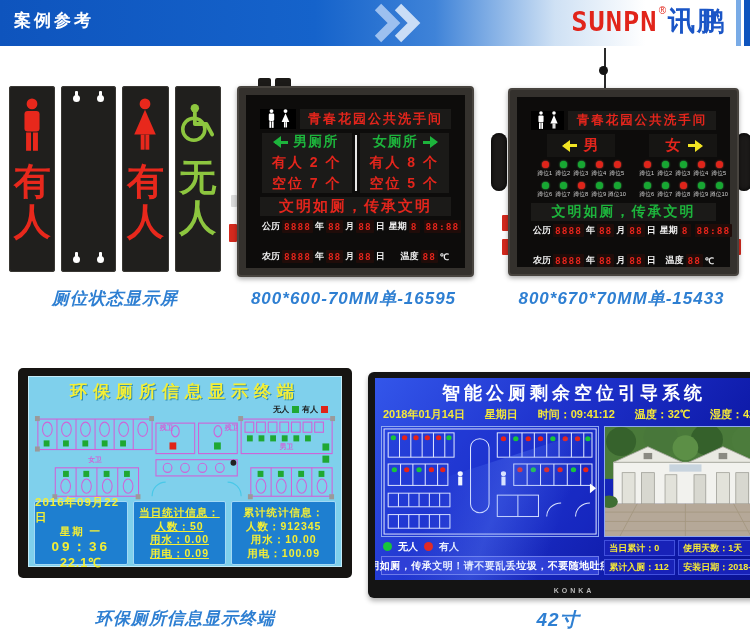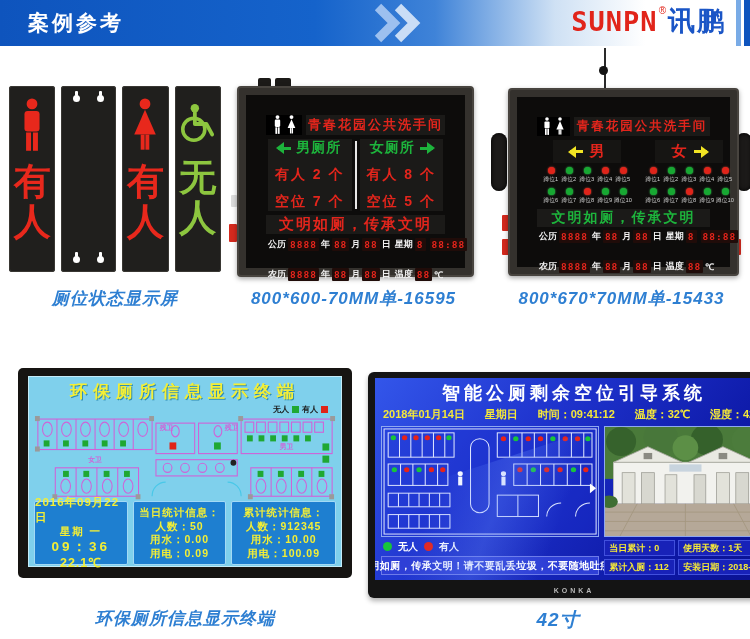--- a/index.html
+++ b/index.html
@@ -2,21 +2,21 @@
 <html><head>
 <meta charset="utf-8">
 <style>
   html,body{margin:0;padding:0;background:#fff;}
   #stage{position:relative;width:750px;height:639px;background:#fff;overflow:hidden;
          font-family:"Liberation Sans",sans-serif;}
 
   
   .hdr{position:absolute;left:0;top:0;width:750px;height:46px;
        background:linear-gradient(90deg,#0e54bd 0%,#1563cb 42%,#3f83d8 58%,#cfe1f4 74%,#ffffff 86%);}
-  .hdr-title{position:absolute;left:28px;top:9px;color:#fff;font-size:21px;font-weight:bold;letter-spacing:3px;}
+  .hdr-title{position:absolute;left:14px;top:9px;color:#fff;font-size:17px;font-weight:bold;letter-spacing:3px;}
   .chevrons{position:absolute;left:372px;top:3px;}
   .logo{position:absolute;right:24px;top:7px;display:flex;align-items:flex-start;}
   .logo-en{color:#e1241a;font-family:"DejaVu Sans Mono",monospace;font-weight:bold;font-size:27px;letter-spacing:1px;line-height:1.1;}
   .logo-reg{color:#e1241a;font-size:10px;margin:-2px 2px 0 1px;}
   .logo-cn{color:#1a55c6;font-size:27px;font-weight:bold;letter-spacing:2px;line-height:1.1;}
   .hdr-bar1{position:absolute;right:9px;top:0;width:5px;height:46px;background:#79abe6;}
   .hdr-bar2{position:absolute;right:0;top:0;width:6px;height:46px;background:#0e54bd;}
 
   
   .cap{position:absolute;color:#2e7fd2;font-weight:600;font-size:17px;text-align:center;letter-spacing:1px;font-style:italic;}
@@ -31,27 +31,27 @@
   .red-t{color:#e8281c;} .grn-t{color:#8dc63f;}
   .kh{position:absolute;width:7px;height:7px;background:#fff;border-radius:50%;}
   .kh::before{content:"";position:absolute;left:2px;top:-4px;width:3px;height:5px;background:#fff;border-radius:1px;}
   .kh.tl{left:22%;top:9px;} .kh.tr{right:22%;top:9px;} .kh.bl{left:22%;bottom:9px;} .kh.br{right:22%;bottom:9px;}
 
   
   .ledframe{position:absolute;background:#34312d;border:2px solid #48443f;border-radius:4px;box-shadow:0 2px 5px rgba(0,0,0,.35);}
   #led-small{left:237px;top:86px;width:233px;height:187px;}
   #led-large{left:508px;top:88px;width:227px;height:184px;}
   .nub{position:absolute;background:#1c1a18;border-radius:2px 2px 0 0;}
-  .ledscreen{position:absolute;left:7px;top:7px;right:7px;bottom:7px;background:#0d0c0b;padding:20px;display:flex;flex-direction:column;gap:4px;}
+  .ledscreen{position:absolute;left:7px;top:7px;right:7px;bottom:7px;background:#0d0c0b;padding:14px;display:flex;flex-direction:column;gap:4px;}
   .led-hrow{display:flex;gap:4px;height:23px;}
   .icons-box{width:36px;background:#000;display:flex;align-items:center;justify-content:center;gap:3px;}
   .title-box{flex:1;background:#1b1a18;color:#e3251c;font-weight:bold;font-size:13px;letter-spacing:2px;
              display:flex;align-items:center;justify-content:center;white-space:nowrap;}
   .led-main{flex:1;display:flex;}
-  .led-panel{flex:1;background:#1b1a18;margin:0 2px;display:flex;flex-direction:column;align-items:center;justify-content:center;gap:9px;}
+  .led-panel{flex:1;background:#1b1a18;margin:0 2px;display:flex;flex-direction:column;align-items:center;justify-content:center;gap:3px;}
   .led-div{width:2px;background:#e6e6e6;margin:2px 1px;}
   .p-head{color:#1db43c;font-size:14px;font-weight:bold;letter-spacing:1px;display:flex;align-items:center;gap:5px;}
   .p-line{color:#e3251c;font-size:14px;font-weight:bold;letter-spacing:2px;}
   .led-banner{height:23px;background:#1b1a18;color:#e3251c;font-size:15px;font-weight:bold;letter-spacing:2px;
               display:flex;align-items:center;justify-content:center;}
   .led-banner.green{color:#1db43c;}
   .arr{display:inline-block;width:13px;height:3px;background:currentColor;position:relative;vertical-align:middle;}
   .arr.l::before{content:"";position:absolute;left:-8px;top:-4.5px;border:6px solid transparent;border-right:8px solid currentColor;}
   .arr.r::after{content:"";position:absolute;right:-8px;top:-4.5px;border:6px solid transparent;border-left:8px solid currentColor;}
   .yellow{color:#f2e423;} .ledred{color:#e3251c;}
@@ -85,21 +85,21 @@
   .eco-screen{position:absolute;left:10px;top:8px;right:10px;bottom:11px;background:#7fd0ec;border:1px solid #c4ecf9;
               display:flex;flex-direction:column;padding:3px 5px 5px;gap:1px;}
   .eco-title{color:#f4ef35;font-size:17px;font-weight:bold;text-align:center;letter-spacing:6px;text-shadow:1px 1px 0 #2e8cb4;}
   .eco-legend{align-self:flex-end;display:flex;align-items:center;gap:3px;font-size:8px;color:#1a1a1a;font-weight:bold;margin-right:8px;height:10px;}
   .sq{width:7px;height:7px;display:inline-block;}
   .sq.green{background:#1fa832;} .sq.red{background:#e02418;}
   .eco-plan{flex:1;}
   .eco-panels{height:64px;display:flex;gap:5px;}
   .eco-box{background:#1e7fd0;border:1px solid #a3daf5;border-radius:2px;display:flex;flex-direction:column;
            align-items:center;justify-content:center;color:#f4ef35;font-weight:bold;line-height:1.28;}
-  .eco-box.b1{flex:1;} .eco-box.b2{flex:1;} .eco-box.b3{flex:1.12;}
+  .eco-box.b1{flex:1;} .eco-box.b2{flex:1;text-decoration:underline;} .eco-box.b3{flex:1.12;}
   .e-date{font-size:11.5px;letter-spacing:1px;} .e-week{font-size:10.5px;letter-spacing:2px;}
   .e-time{font-size:13.5px;letter-spacing:3px;} .e-temp{font-size:12.5px;letter-spacing:1px;}
   .e-line{font-size:10.5px;letter-spacing:1px;}
 
   
   #tv{position:absolute;left:368px;top:372px;width:412px;height:226px;background:#141414;border-radius:6px;box-shadow:0 3px 5px rgba(0,0,0,.3);}
   .tv-screen{position:absolute;left:7px;top:6px;right:7px;bottom:18px;overflow:hidden;
              background:linear-gradient(128deg,#3356ea 0%,#1e32cc 38%,#0c17a4 78%,#0a1190 100%);
              padding:3px 6px 5px;display:flex;flex-direction:column;}
   .tv-screen::before{content:"";position:absolute;left:-40px;top:90px;width:300px;height:140px;

